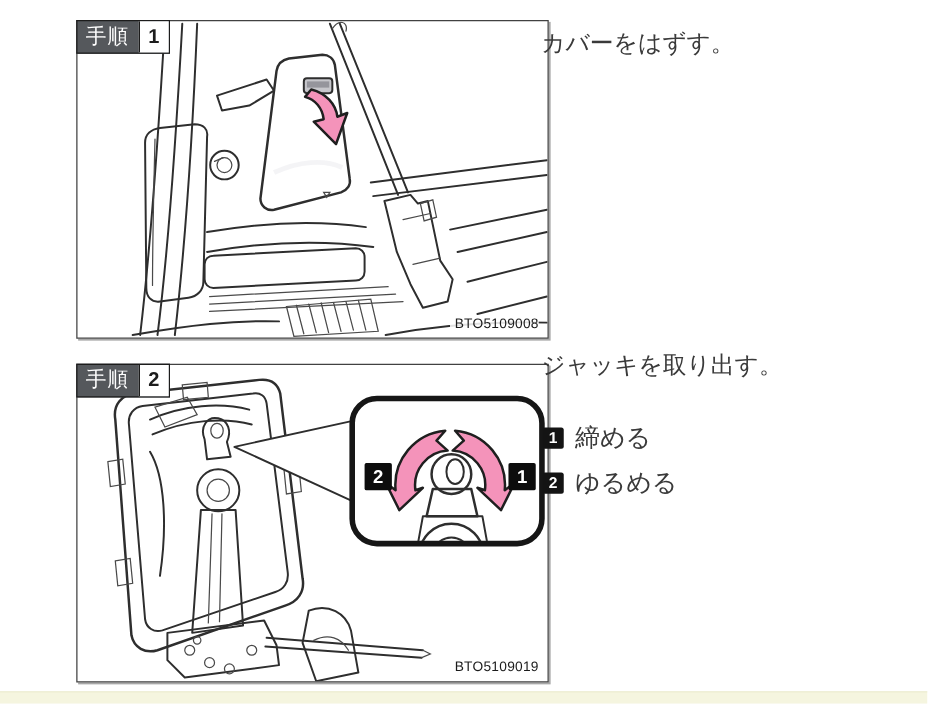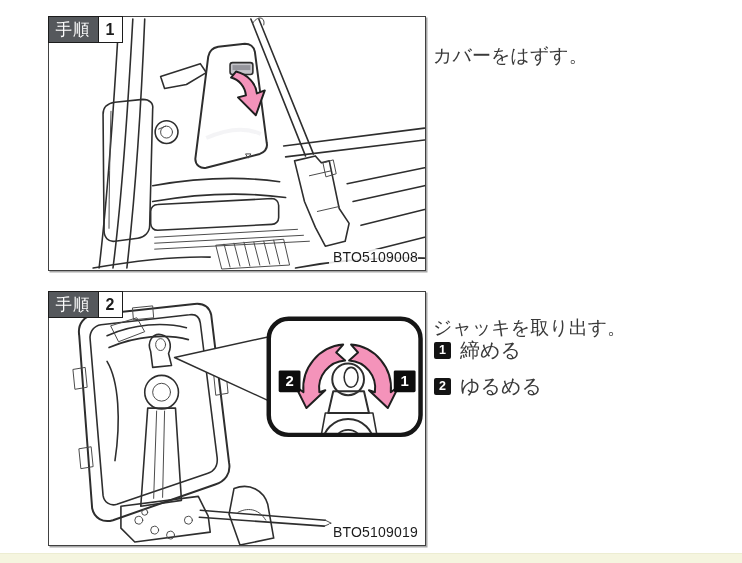--- a/index.html
+++ b/index.html
@@ -3,21 +3,21 @@
 <meta charset="utf-8">
 <style>
   html,body{margin:0;padding:0;}
   body{
     width:742px;height:563px;position:relative;background:#ffffff;
     font-family:"Liberation Sans","DejaVu Sans",sans-serif;
     overflow:hidden;
     -webkit-font-smoothing:antialiased;
   }
   .figure{
-    position:absolute;left:48px;width:378px;height:255px;
+    position:absolute;left:61px;width:378px;height:255px;
     background:#ffffff;
     border:1.5px solid #414141;
     box-shadow:1.5px 1.5px 0 0 #a8a8a8;
     box-sizing:border-box;
   }
   .figure svg{position:absolute;left:0;top:0;width:100%;height:100%;}
   #fig1{top:16px;}
   #fig2{top:291px;}
   .step-tag{
     position:absolute;left:-1.5px;top:-1.5px;display:flex;align-items:stretch;
@@ -25,29 +25,29 @@
   }
   .step-word{
     color:#ffffff;font-size:16.5px;line-height:25px;padding:0 7px;
     letter-spacing:1px;
   }
   .step-num{
     background:#ffffff;color:#1c1c1c;border-left:1px solid #1c1c1c;
     width:23px;text-align:center;font-size:16px;line-height:25px;font-weight:600;
   }
   .fig-code{
-    position:absolute;right:7px;bottom:5px;font-size:14px;color:#1b1b1b;
+    position:absolute;right:7px;bottom:5px;font-size:11px;color:#1b1b1b;
     letter-spacing:0.2px;background:rgba(255,255,255,0.85);padding-left:4px;
   }
   .caption{
     position:absolute;left:433px;font-size:19px;color:#3a3a3a;line-height:26px;
     white-space:nowrap;
   }
-  #caption1{top:23px;margin-top:20px;}
-  #caption2{top:315px;}
+  #caption1{top:23px;}
+  #caption2{top:280px;}
   .legend{position:absolute;left:434px;top:340px;}
   .legend-item{display:flex;align-items:center;margin-bottom:16px;height:20px;}
   .legend-badge{
     width:17px;height:17px;background:#141414;color:#ffffff;border-radius:2px;
     font-size:12.5px;font-weight:bold;display:flex;align-items:center;justify-content:center;
     margin-right:9px;flex:0 0 auto;
   }
   .legend-text{font-size:20px;color:#3a3a3a;white-space:nowrap;}
   .footer-bar{
     position:absolute;left:0;right:0;bottom:0;height:9px;background:#f5f5df;

